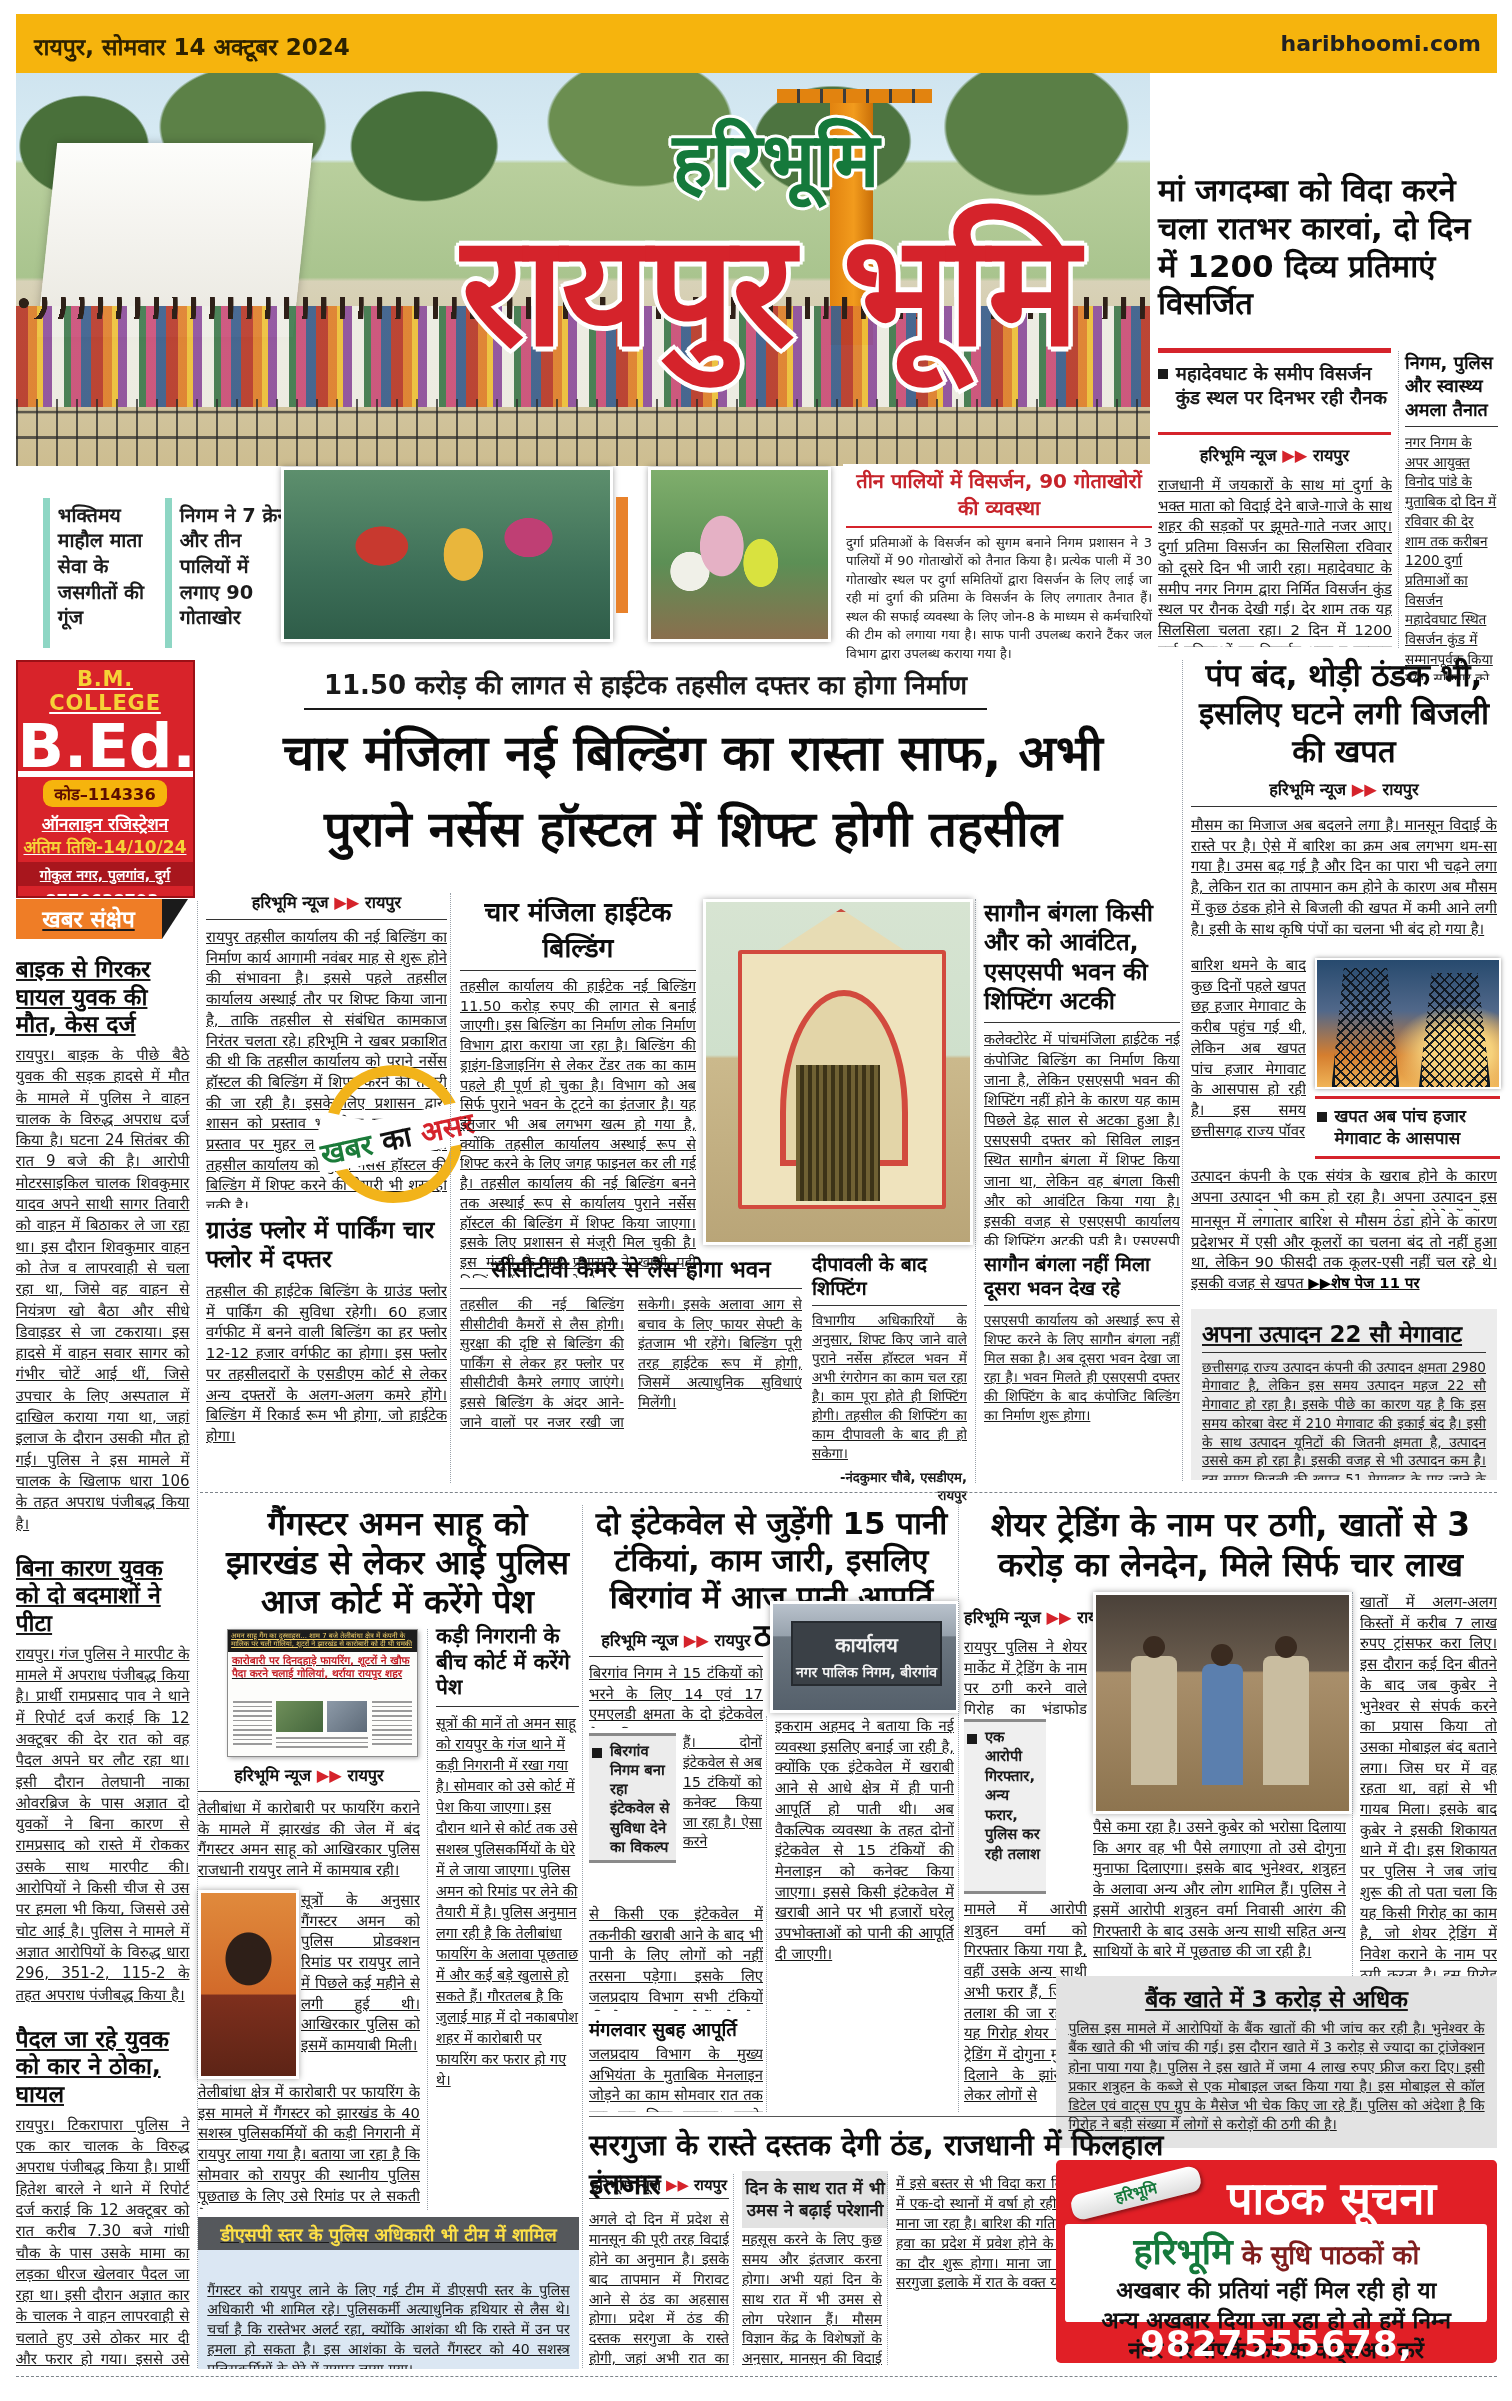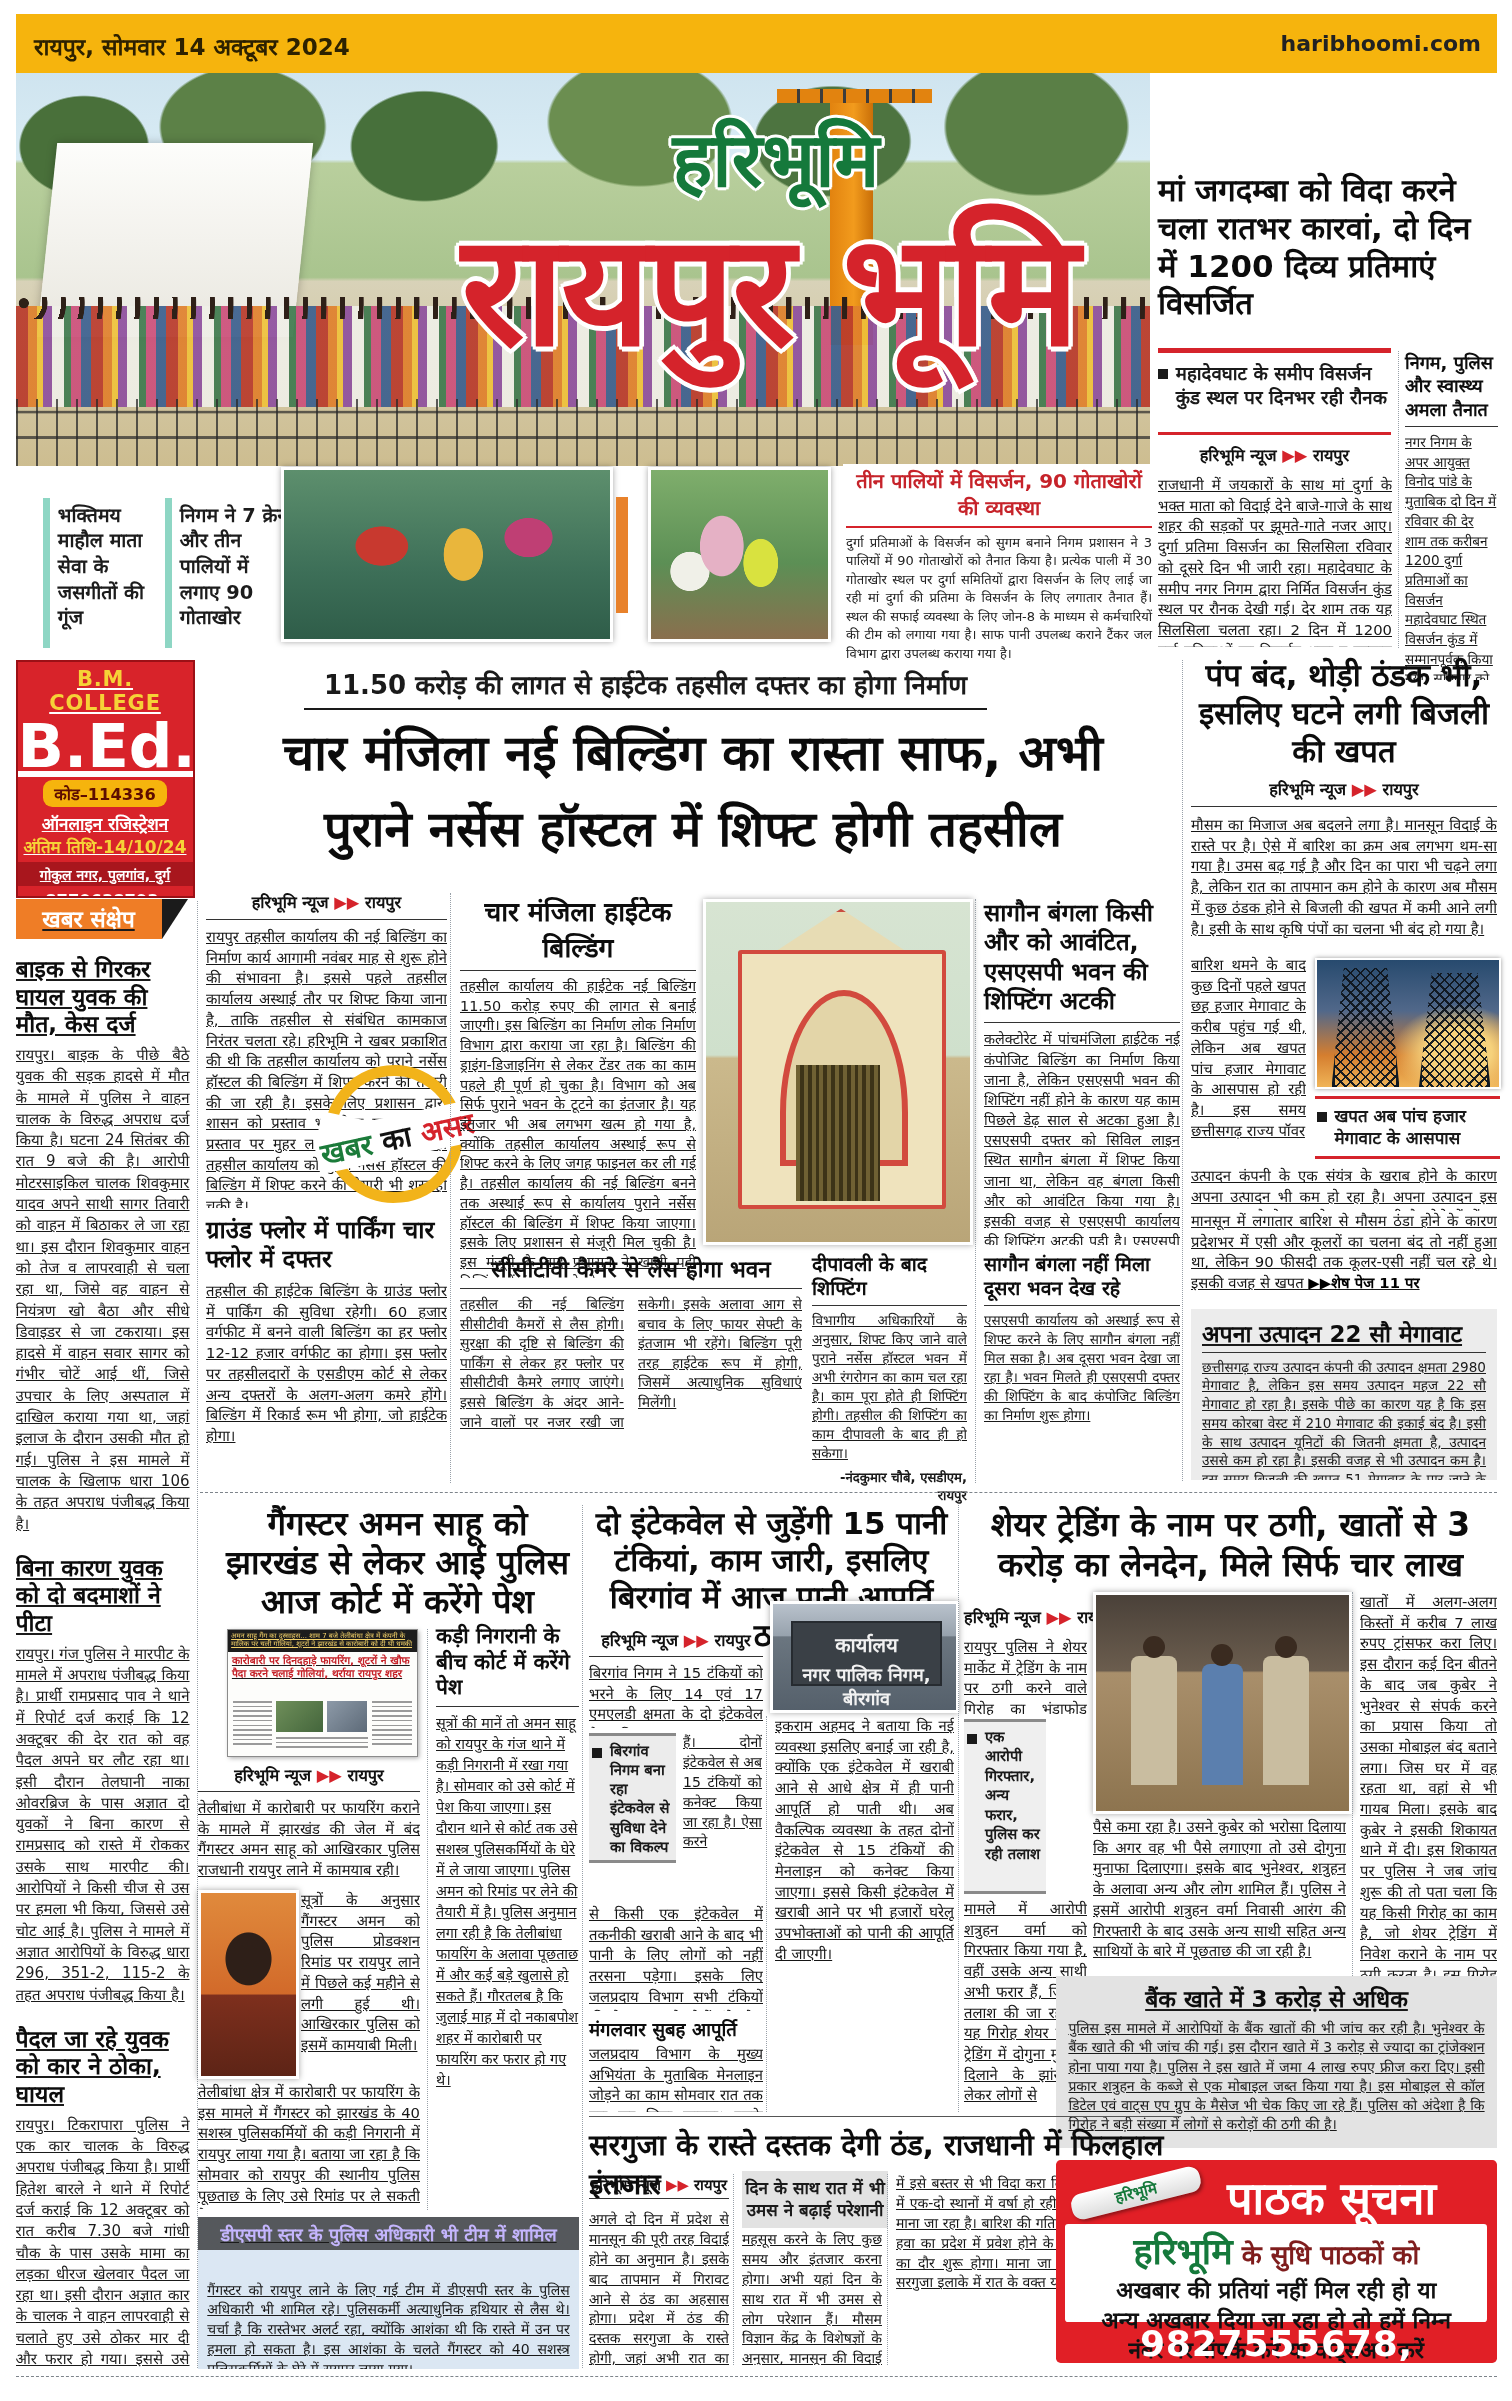--- a/index.html
+++ b/index.html
@@ -85,21 +85,21 @@
   .pediment{position:absolute;left:20%;top:2%;width:60%;height:14%;background:#e7dcb4;border:3.1px solid #c94c40;clip-path:polygon(0 100%,50% 0,100% 100%);}
   .arch{position:absolute;left:28%;top:26%;width:44%;height:48%;background:#e3d5a8;border:6.2px solid #d24a3e;border-radius:50% 50% 0 0/70% 70% 0 0;}
   .gate{position:absolute;left:34%;top:48%;width:32%;height:40%;background:repeating-linear-gradient(90deg,#6f6133 0 3.9px,#3c3317 3.9px 7.8px);}
   
   .towers{background:radial-gradient(109px 78px at 78% 72%,#f6d27c 0 30%,transparent 60%),linear-gradient(180deg,#274a6e 0%,#51688a 40%,#d57e2f 75%,#f0b457 100%);}
   .lattice{position:absolute;background:repeating-linear-gradient(45deg,rgba(15,22,30,.95) 0 1.6px,transparent 1.6px 7px),repeating-linear-gradient(-45deg,rgba(15,22,30,.95) 0 1.6px,transparent 1.6px 7px);border-left:3.1px solid #101820;border-right:3.1px solid #101820;clip-path:polygon(18% 0,82% 0,100% 100%,0 100%);}
   
   .sign{background:linear-gradient(180deg,#b9c2cc 0%,#97a2ad 30%,#6b7680 31%,#55606b 100%);}
   .signboard{position:absolute;left:10%;top:16%;width:80%;height:58%;background:#3a4046;border:2.3px solid #262b30;color:#f2f2f2;text-align:center;}
   .sign1{font-size:20px;font-weight:900;margin-top:7.8px;}
-  .sign2{font-size:18px;font-weight:700;margin-top:4.7px;}
+  .sign2{font-size:14px;font-weight:700;margin-top:4.7px;}
   
   .police{background:linear-gradient(180deg,#4a4139 0%,#6b5d4e 35%,#a98f6b 36%,#8d744f 100%);}
   .fig{position:absolute;bottom:12%;border-radius:7.8px 7.8px 0 0;}
   .fig .head{position:absolute;left:50%;top:-20px;transform:translateX(-50%);width:22px;height:22px;border-radius:50%;background:#3a2b20;}
   
   .aman{background:radial-gradient(47px 54px at 50% 36%,#2e1f18 0 48%,transparent 50%),linear-gradient(180deg,#e08a3c 0%,#d26a2a 55%,#7e2f1d 56%,#5d2416 100%);}
   
   .clipping{background:#fdfdfb;border:0.8px solid #8b8b8b;box-shadow:1.6px 2.3px 4.7px rgba(0,0,0,.35);}
   .clip-k{background:#1c1c1c;color:#f5d36a;font-size:7px;line-height:1.2;padding:1.6px 3.1px;}
   .clip-h{color:#C6232A;font-size:10.5px;font-weight:900;line-height:1.25;padding:2.3px 3.9px;}
@@ -118,21 +118,21 @@
   .notice{background:#E11F26;border-radius:4.7px;}
   .notice-head{color:#fff;font-size:45px;font-weight:900;}
   .notice-panel{background:#fff;border-radius:3.1px;text-align:center;}
   .notice-brand{color:#15793B;font-size:36px;font-weight:900;}
   .notice-t1{color:#7f1d1d;font-size:26px;font-weight:900;}
   .notice-t2{color:#111;font-size:22.5px;font-weight:900;line-height:1.35;}
   .notice-ph{color:#fff;font-size:36px;font-weight:900;letter-spacing:0.8px;}
   .roll{background:linear-gradient(180deg,#fff,#dcdcdc);border-radius:11px;transform:rotate(-14deg);box-shadow:1.6px 2.3px 3.9px rgba(0,0,0,.4);color:#15793B;font-weight:900;font-size:15.5px;text-align:center;line-height:26.4px;}
   .capbox{border-top:3.1px solid #D5232B;border-bottom:3.1px solid #D5232B;display:flex;padding:6.2px 1.6px;font-size:17px;font-weight:900;line-height:1.3;}
   .subhead-gray{background:#e2e2e2;font-size:17px;font-weight:900;text-align:center;line-height:1.3;padding:6.2px 3.1px;}
-  .dsphead{background:#55585c;color:#c4b5fd;font-size:18px;font-weight:900;text-align:center;padding:4.7px 3.1px;}
+  .dsphead{background:#55585c;color:#fde047;font-size:18px;font-weight:900;text-align:center;padding:4.7px 3.1px;}
   .sig{font-size:13.2px;font-weight:800;text-align:right;margin-top:4.7px;}
 </style>
 </head>
 <body>
 
 <div id="page">
 
   <div class="abs topbar" style="left:15.5px;top:14px;width:1481px;height:59px;">
     <div class="abs topdate" style="left:18.6px;top:15.5px;">रायपुर, सोमवार 14 अक्टूबर 2024</div>
     <div class="abs topsite" style="right:15.5px;top:17px;">haribhoomi.com</div>

